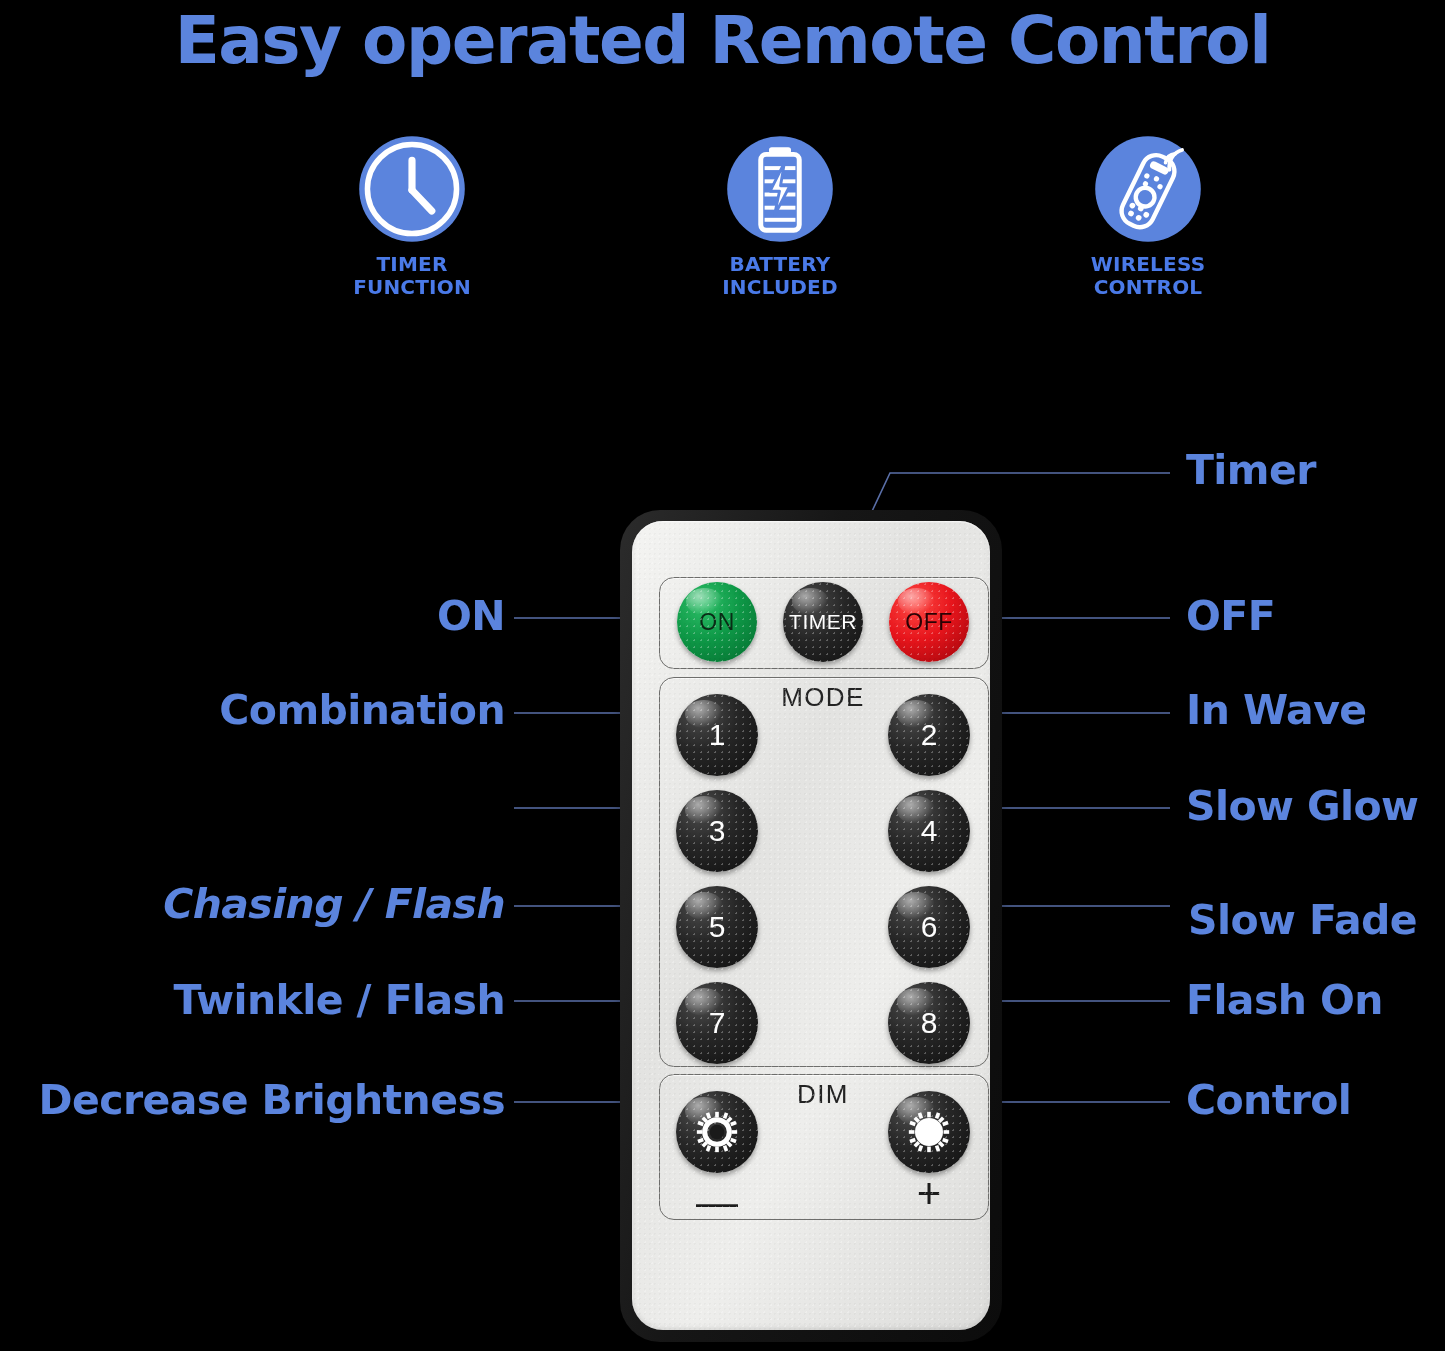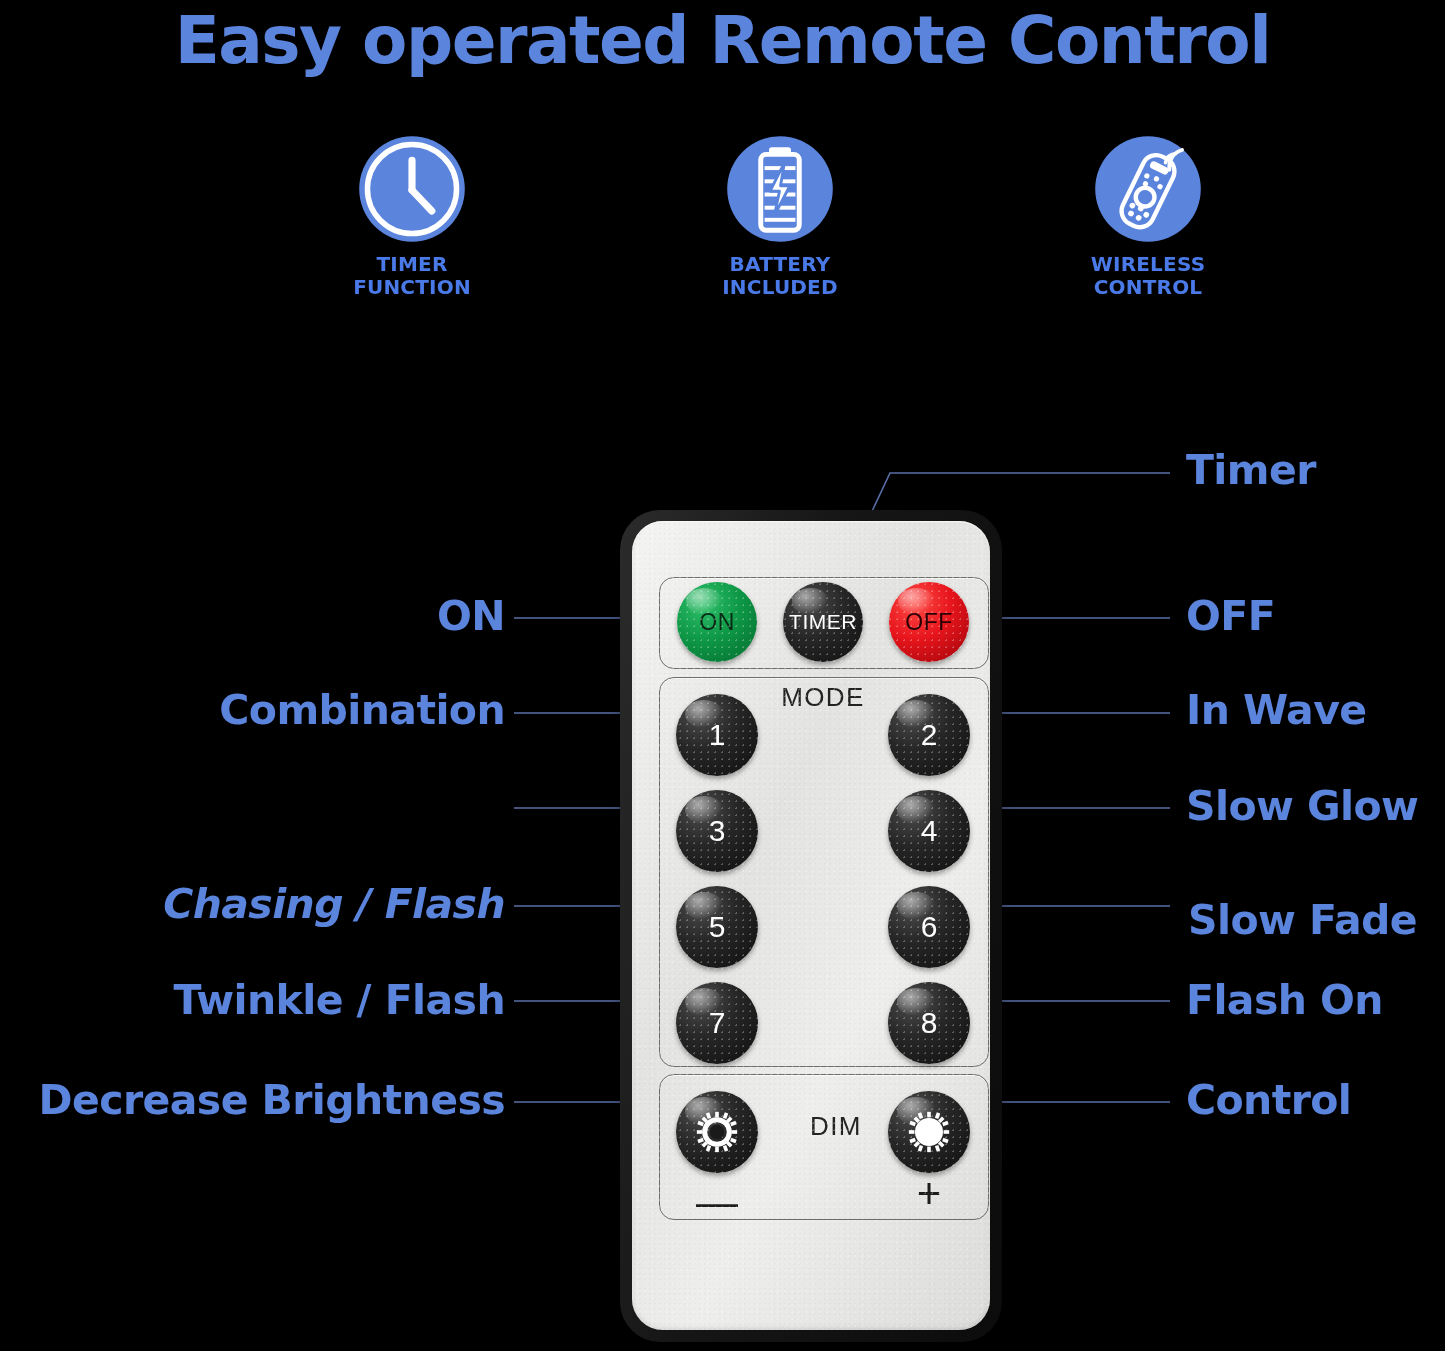--- a/index.html
+++ b/index.html
@@ -132,21 +132,21 @@
     position: absolute;
     font-family: "Liberation Sans", sans-serif;
     font-weight: 400;
     font-size: 26px;
     letter-spacing: 1.4px;
     color: #232323;
     text-align: center;
     width: 120px;
   }
   #label-mode { left: 131px; top: 161px; }
-  #label-dim  { left: 144px; top: 558px; margin-top: 32px; }
+  #label-dim  { left: 131px; top: 558px; }
 
   
   .btn {
     position: absolute;
     border-radius: 50%;
     display: flex;
     align-items: center;
     justify-content: center;
     font-family: "Liberation Sans", sans-serif;
     box-shadow: 0 3px 5px rgba(0,0,0,.35);

